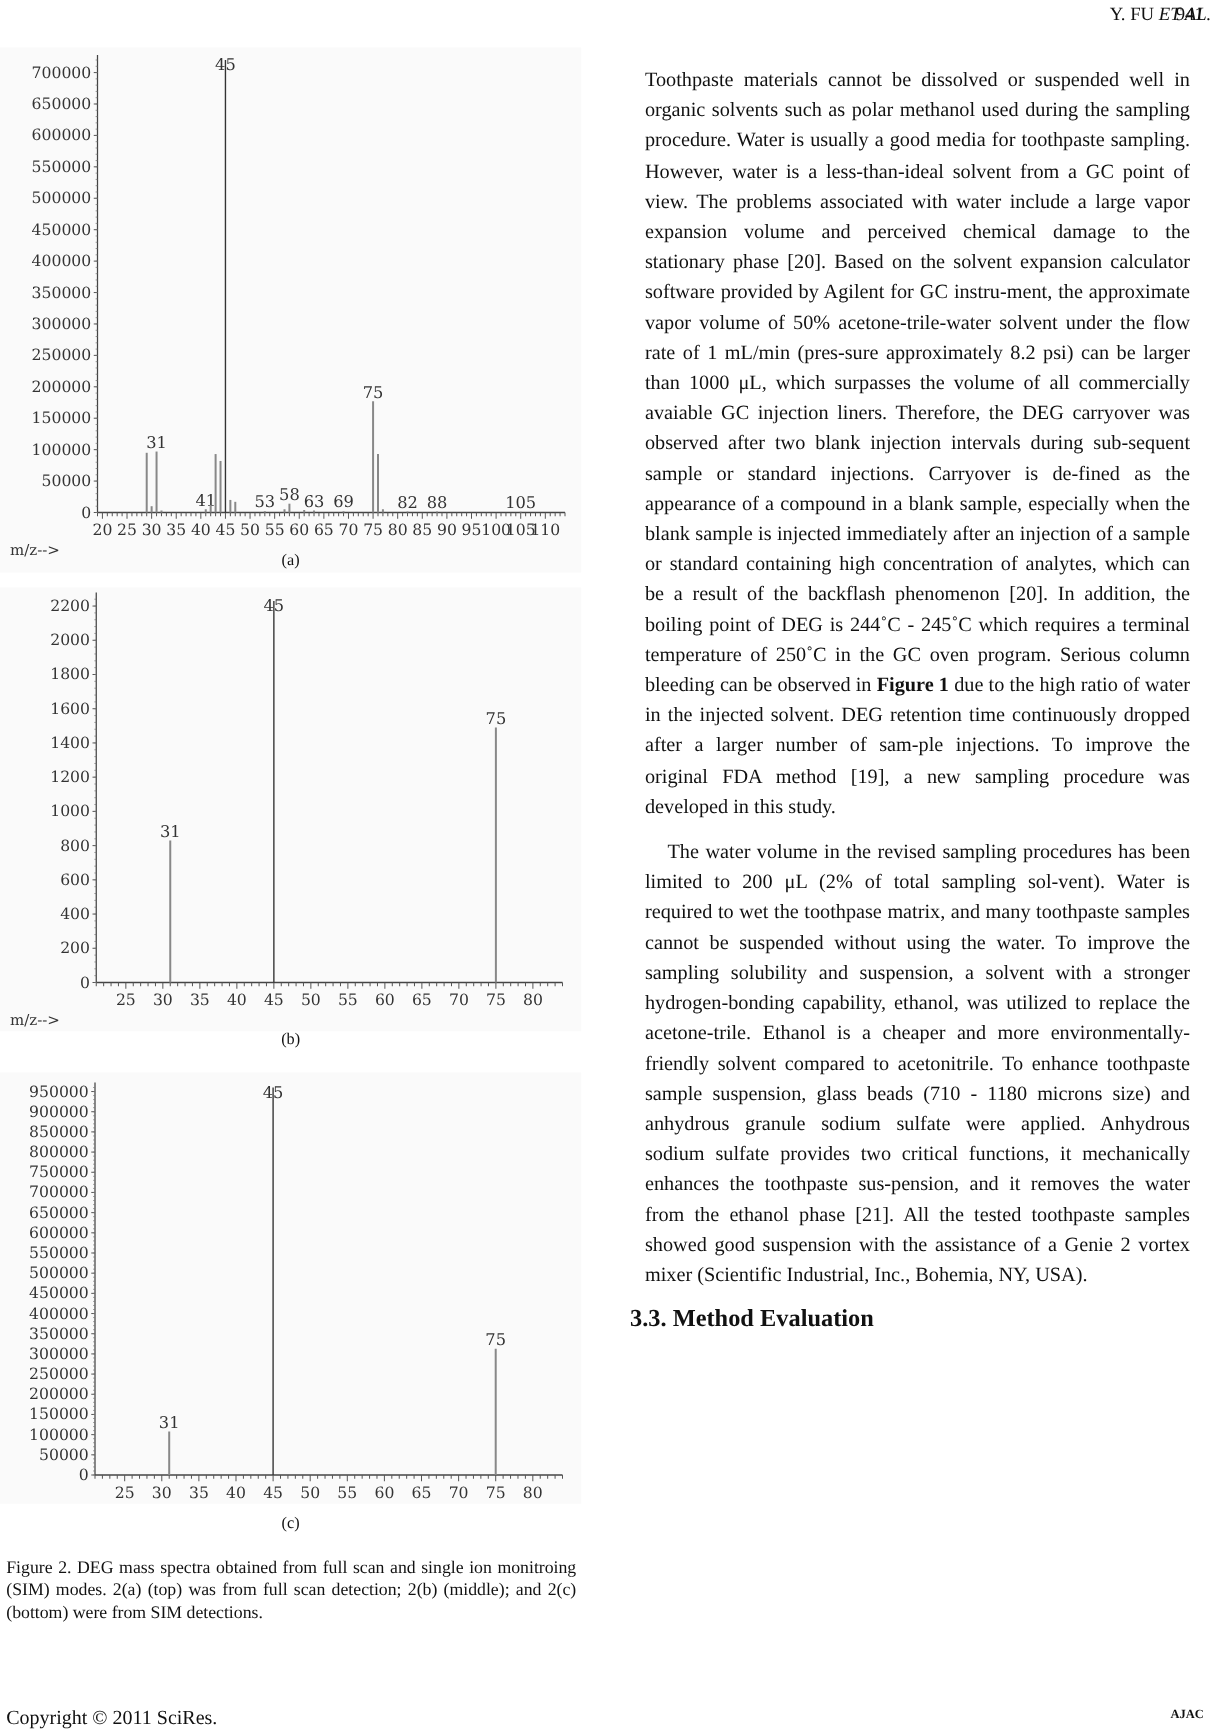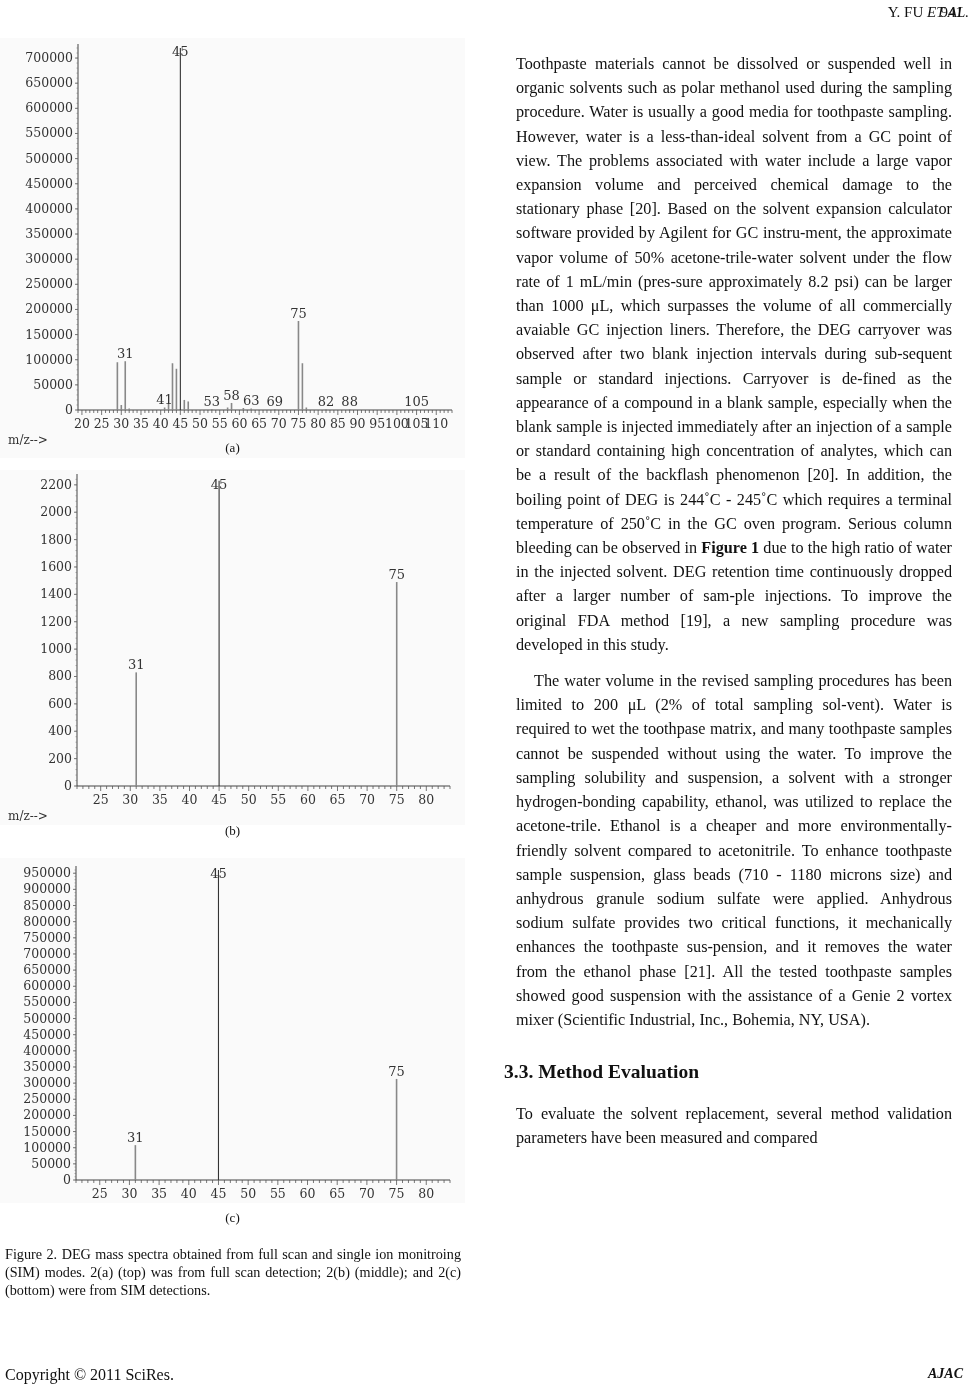--- a/index.html
+++ b/index.html
@@ -5,26 +5,26 @@
   html, body { margin:0; padding:0; background:#fff; }
   body { width:969px; height:1386px; position:relative; overflow:hidden; font-family:"Liberation Serif", serif; color:#111; }
   .header-left { position:absolute; top:4px; left:0; width:969px; text-align:right; font-size:15px; }
   .header-left i { font-style:italic; }
   .page-num { position:absolute; top:4px; right:6px; font-size:15px; }
   .fig { position:absolute; left:0; width:465px; background:#fafafa; }
   .fig svg { display:block; }
   .sublabel { position:absolute; font-size:13px; width:465px; text-align:center; left:0; }
   .caption { position:absolute; left:5px; top:1245px; width:456px; font-weight:normal; font-size:14.2px; line-height:18px; text-align:justify; }
   .footer-left { position:absolute; left:5px; top:1366px; font-size:16px; }
-  .footer-right { position:absolute; right:6px; top:1366px; font-size:14px; font-weight:bold; font-style:italic; }
+  .footer-right { position:absolute; right:6px; top:1366px; font-size:10px; font-weight:bold; }
   .col2 { position:absolute; left:504px; top:40px; width:460px; font-size:16.2px; line-height:24.2px; text-align:justify; }
   .col2 h2 { font-size:19.5px; font-weight:bold; margin:0 0 18px 0; line-height:24px; padding-left:38px; text-indent:-38px; }
   .col2 p { margin:12px; }
   .col2 p.indent { text-indent:18px; }
-  .col2 h2.h33 { margin-top:28px; margin-bottom:18px; padding-left:0; text-indent:0; }
+  .col2 h2.h33 { margin-top:12px; margin-bottom:18px; padding-left:0; text-indent:0; }
   svg text { font-family:"DejaVu Serif", serif; fill:#333; }
 </style>
 </head>
 <body>
 
 <div class="header-left">
   <span>Y. FU</span>
   <i>ET   AL.</i>
 </div>
 <div class="page-num">941</div>
@@ -689,17 +689,16 @@
     </svg>
 </div>
 <div class="sublabel" style="top:1210px;">(c)</div>
 
 <div class="caption">Figure 2. DEG mass spectra obtained from full scan and single ion monitroing (SIM) modes. 2(a) (top) was from full scan detection; 2(b) (middle); and 2(c) (bottom) were from SIM detections.</div>
 
 <div class="col2">
   <p><span>Toothpaste materials cannot be dissolved or suspended well in organic solvents such as polar methanol used during the sampling procedure. Water is usually a good media for toothpaste sampling. However, water is a less-than-ideal solvent from a GC point of view. The problems associated with water include a large vapor expansion volume and perceived chemical damage to the stationary phase [20]. Based on the solvent expansion calculator software provided by Agilent for GC instru-ment, the approximate vapor volume of 50% acetone-trile-water solvent under the flow rate of 1 mL/min (pres-sure approximately 8.2 psi) can be larger than 1000 μL, which surpasses the volume of all commercially avaiable GC injection liners. Therefore, the DEG carryover was observed after two blank injection intervals during sub-sequent sample or standard injections. Carryover is de-fined as the appearance of a compound in a blank sample, especially when the blank sample is injected immediately after an injection of a sample or standard containing high concentration of analytes, which can be a result of the backflash phenomenon [20]. In addition, the boiling point of DEG is 244˚C - 245˚C which requires a terminal temperature of 250˚C in the GC oven program. Serious column bleeding can be observed in </span><b>Figure 1</b><span> due to the high ratio of water in the injected solvent. DEG retention time continuously dropped after a larger number of sam-ple injections. To improve the original FDA method [19], a new sampling procedure was developed in this study.</span></p>
   <p class="indent">The water volume in the revised sampling procedures has been limited to 200 μL (2% of total sampling sol-vent). Water is required to wet the toothpase matrix, and many toothpaste samples cannot be suspended without using the water. To improve the sampling solubility and suspension, a solvent with a stronger hydrogen-bonding capability, ethanol, was utilized to replace the acetone-trile. Ethanol is a cheaper and more environmentally-friendly solvent compared to acetonitrile. To enhance toothpaste sample suspension, glass beads (710 - 1180 microns size) and anhydrous granule sodium sulfate were applied. Anhydrous sodium sulfate provides two critical functions, it mechanically enhances the toothpaste sus-pension, and it removes the water from the ethanol phase [21]. All the tested toothpaste samples showed good suspension with the assistance of a Genie 2 vortex mixer (Scientific Industrial, Inc., Bohemia, NY, USA).</p>
   <h2 class="h33">3.3. Method Evaluation</h2>
-  <p>To evaluate the solvent replacement, several method validation parameters have been measured and compared</p>
 </div>
 
 <div class="footer-left">Copyright © 2011 SciRes.</div>
 <div class="footer-right">AJAC</div>
 
 </body></html>

